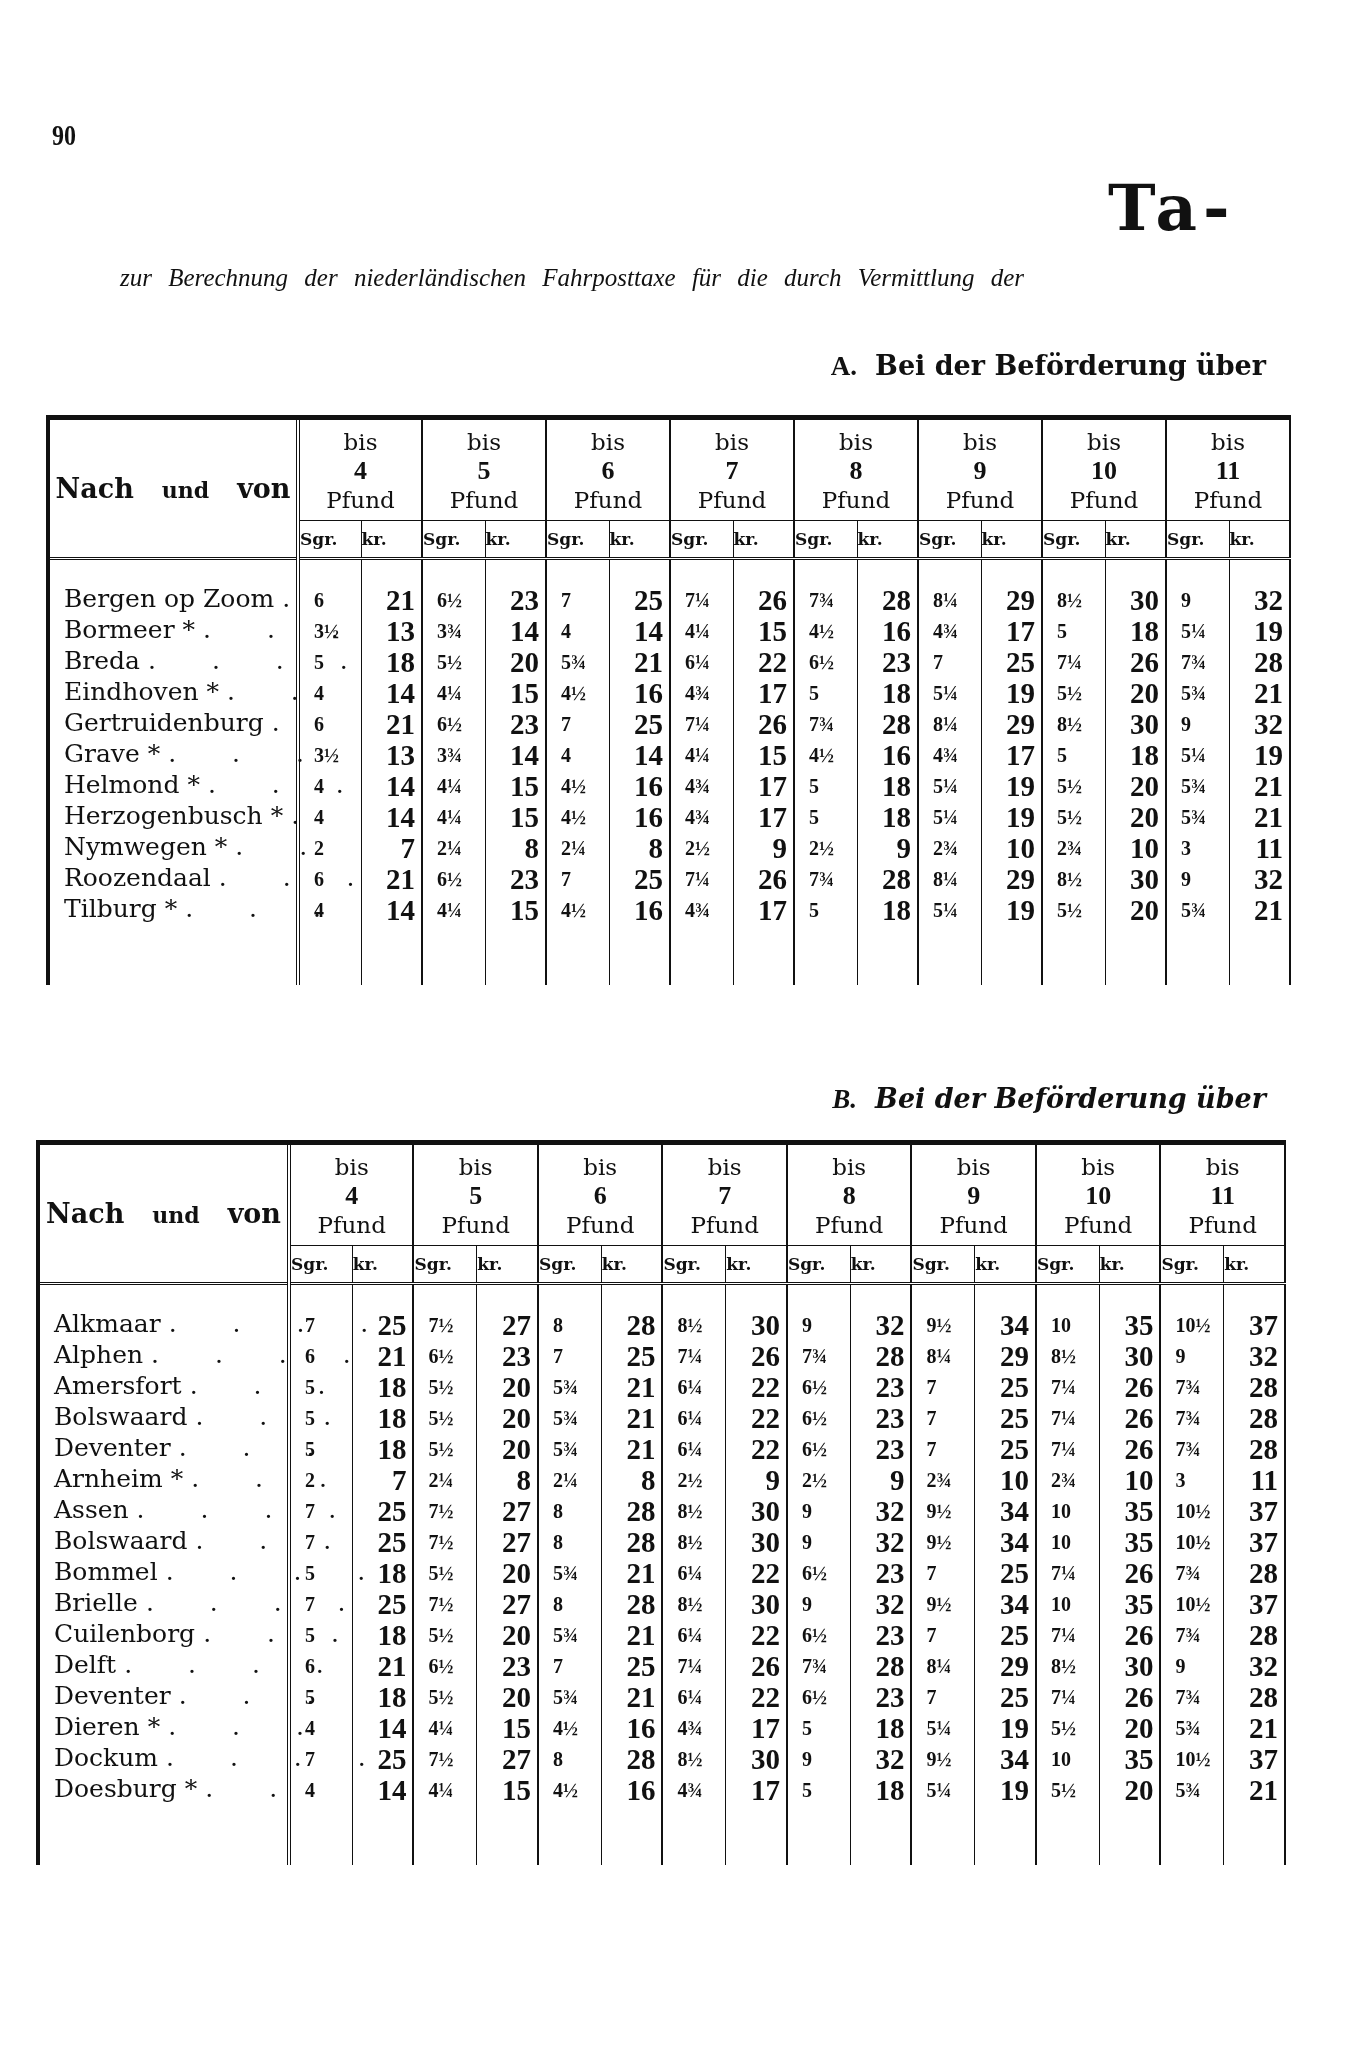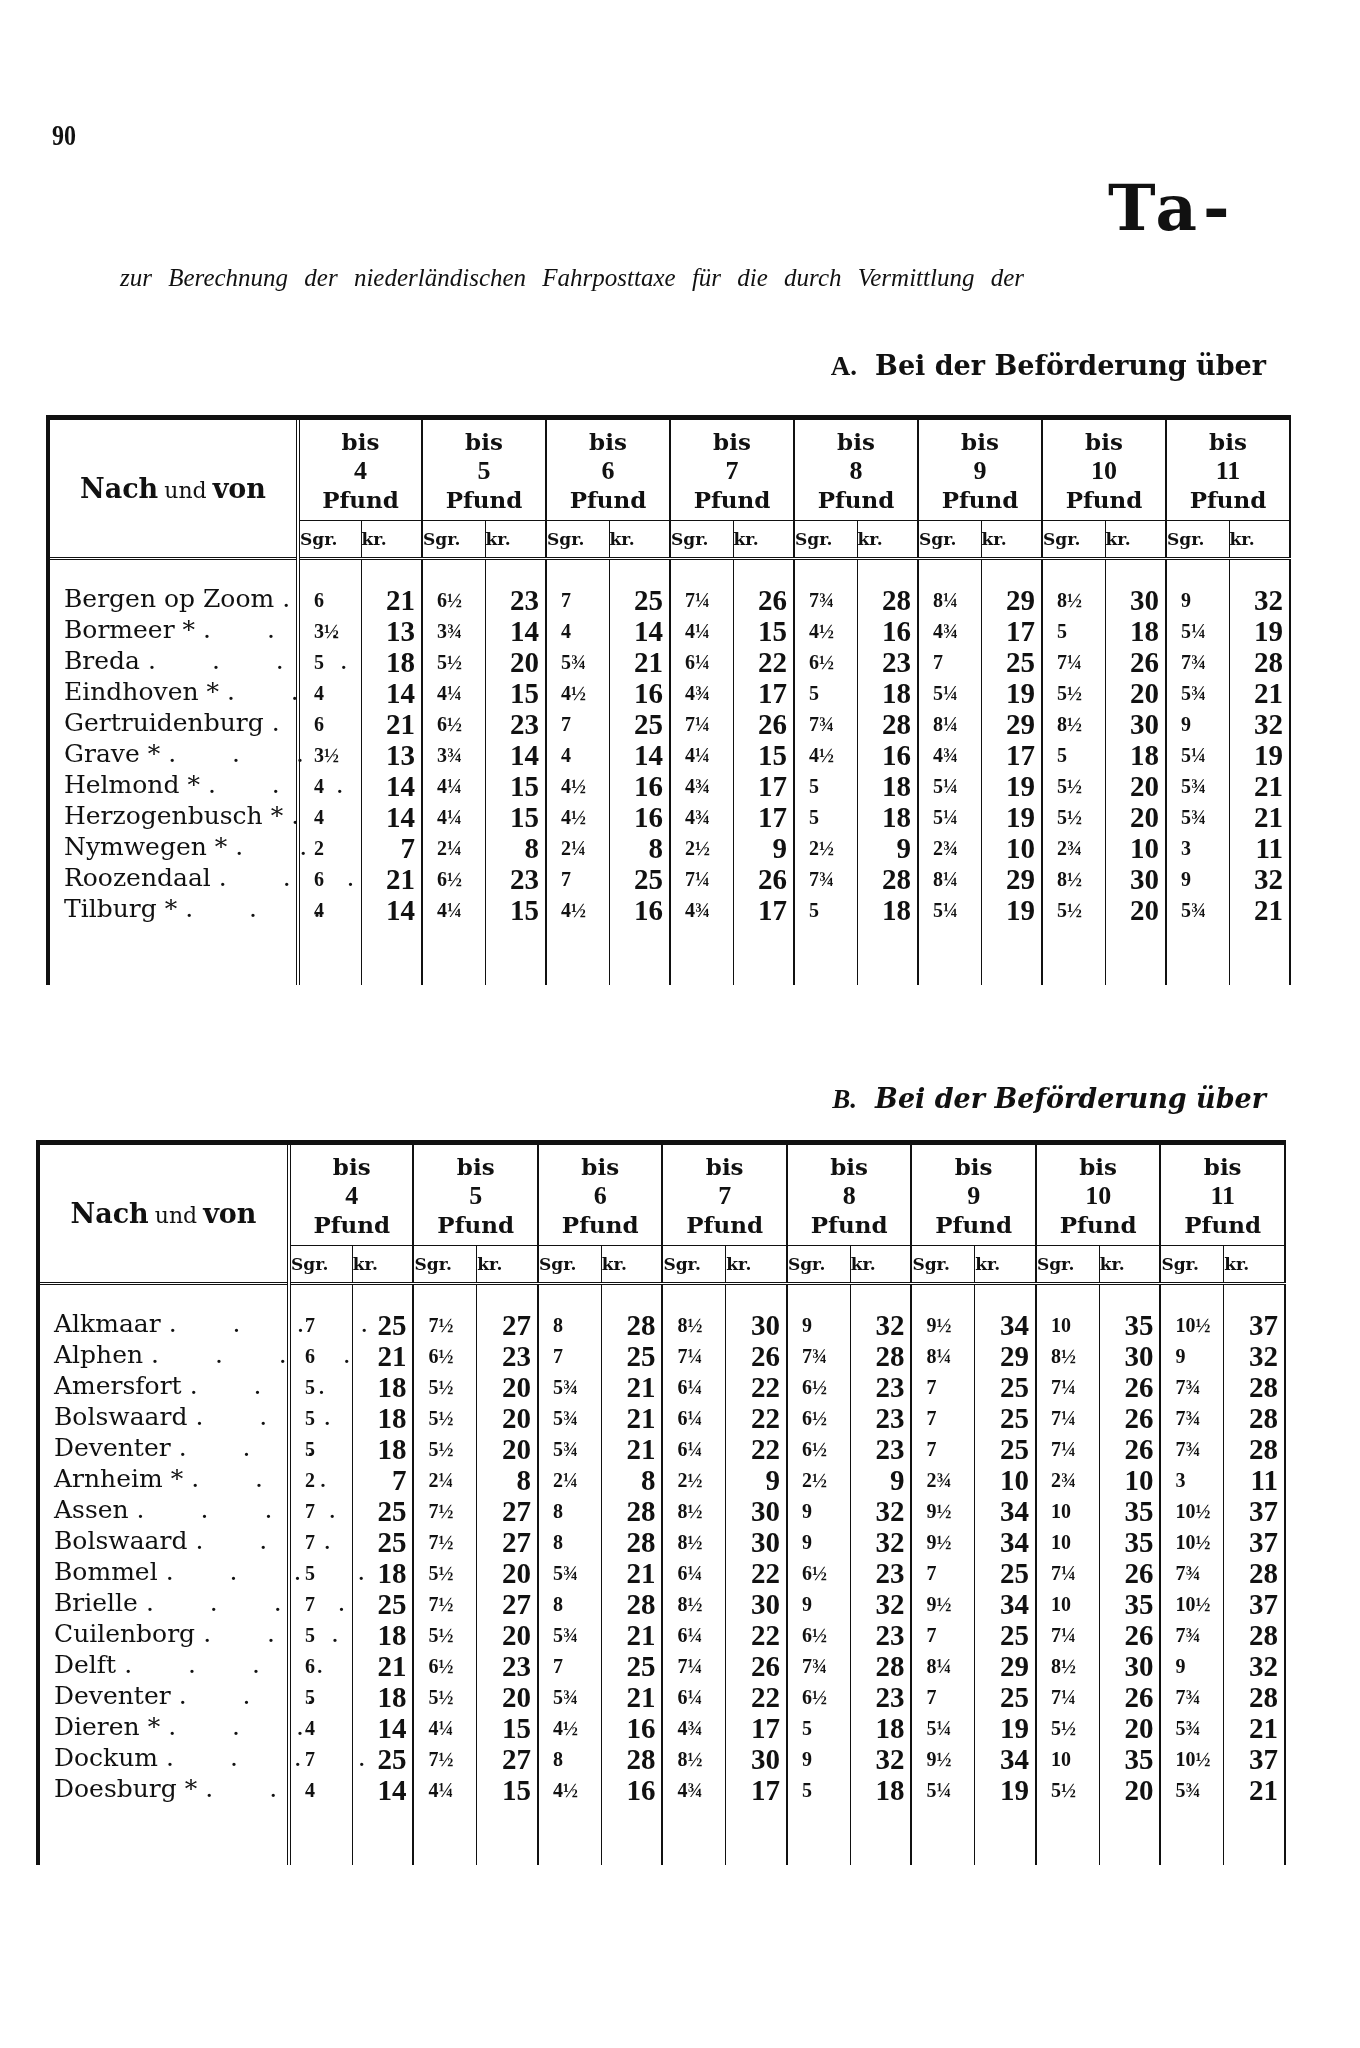--- a/index.html
+++ b/index.html
@@ -31,27 +31,27 @@
   .tbl-wrap { position: absolute; left: 46px; width: 1242px; }
   table.tarif {
     border-collapse: collapse; width: 100%; table-layout: fixed;
     border-top: 5px solid #111; border-left: 4px solid #111; border-right: 2px solid #111;
   }
   table.tarif th, table.tarif td { padding: 0; }
   .hdr-place {
     border-right: 4px double #111; border-bottom: 3px double #111;
     font-size: 27px; font-weight: bold; text-align: center; vertical-align: middle;
   }
-  .hdr-place .und { font-weight: normal; font-size: 22px; margin: 0 6px; }
+  .hdr-place .und { font-weight: bold; font-size: 22px; margin: 0 28px; }
   .hdr-weight {
     border-right: 2px solid #111; border-bottom: 1px solid #111;
     text-align: center; font-size: 23px; line-height: 32px; padding: 6px 0 4px 0 !important;
   }
   .hdr-weight .num { font-family: "Liberation Serif", serif; font-size: 26px; display: block; line-height: 26px; }
-  .hdr-weight .bis, .hdr-weight .pf { display: block; font-weight: bold; }
+  .hdr-weight .bis, .hdr-weight .pf { display: block; font-weight: normal; }
   .hdr-unit {
     font-size: 17px; text-align: left; height: 36px;
     border-bottom: 3px double #111;
   }
   .hdr-unit.sgr { border-right: 1px solid #111; }
   .hdr-unit.kr { border-right: 2px solid #111; margin-top: 27px; }
 
   .body-place {
     border-right: 4px double #111; vertical-align: top;
     font-size: 25px; padding-left: 14px !important; white-space: nowrap;

